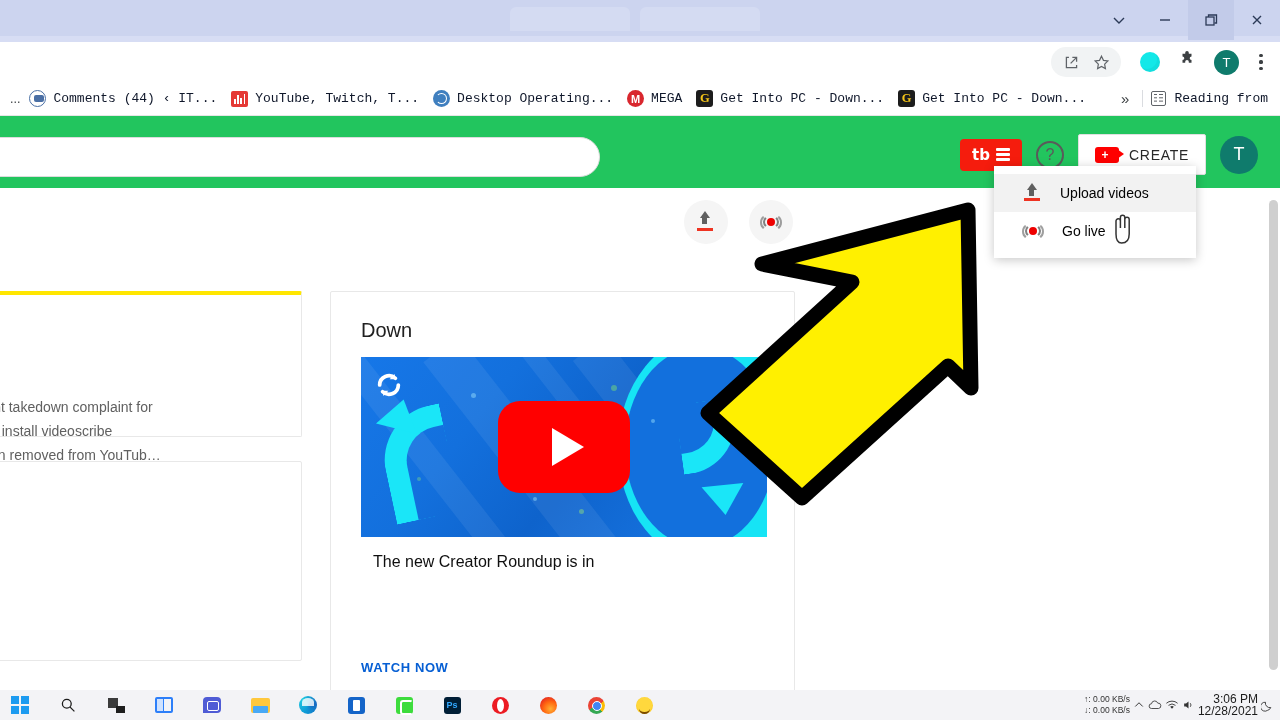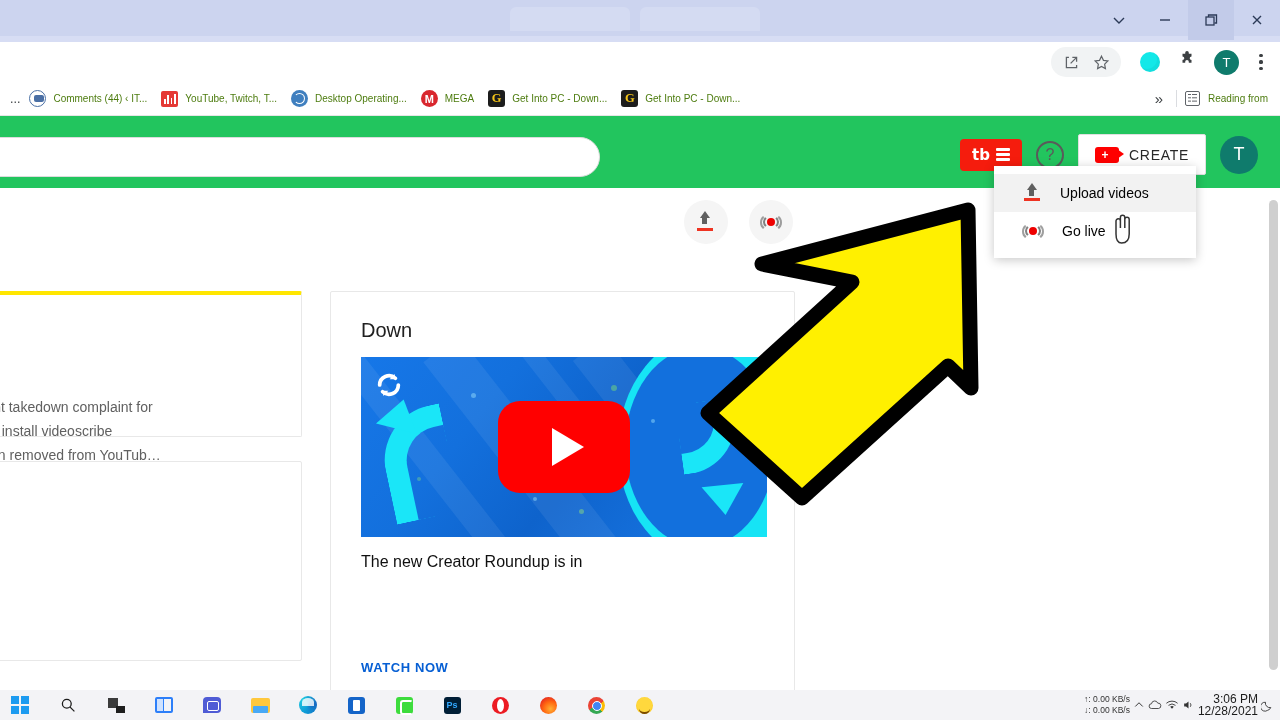--- a/index.html
+++ b/index.html
@@ -47,21 +47,21 @@
            justify-content:center; gap:3px; margin-right:6px; }
   .kebab i { width:3.2px; height:3.2px; border-radius:50%; background:#3c4043; display:block; }
 
   
   .bookmarks {
     position:absolute; left:0; top:82px; width:1280px; height:34px;
     background:#ffffff; display:flex; align-items:center; padding:0 4px;
     border-bottom:1px solid #e6e6e6;
   }
   .bm { display:flex; align-items:center; gap:7px; padding:3px 7px; border-radius:4px; white-space:nowrap; }
-  .bm-label { font-size:10px; color:#4d7c0f; }
+  .bm-label { font-size:13px; color:#0f172a;font-family:Liberation Mono, monospace; }
   .bm-ico { width:17px; height:17px; flex:none; display:flex; align-items:center; justify-content:center; }
   .bm-ellipsis { font-size:12.5px; color:#3c4043; padding:3px 2px 3px 6px; }
   .bm-spacer { flex:1; }
   .chev2 { font-size:15px; color:#3c4043; padding:0 6px; }
   .bm-sep { width:1px; height:17px; background:#dadce0; margin:0 7px; }
   .reading { display:flex; align-items:center; gap:7px; padding-right:8px; }
   .ico-sq { width:15px; height:15px; border:1.6px solid #5f6368; border-radius:2px; position:relative; }
   .ico-sq:before{ content:""; position:absolute; left:2px; top:2px; width:3px; height:1.4px; background:#5f6368;
                   box-shadow:0 3.3px 0 #5f6368, 0 6.6px 0 #5f6368; }
   .ico-sq:after{ content:""; position:absolute; left:6.5px; top:2px; width:4.5px; height:1.4px; background:#5f6368;
@@ -139,21 +139,21 @@
   .card { position:absolute; background:#fff; border:1px solid #e8e8e8; border-radius:2px; }
   .card-notif { left:-120px; top:175px; width:422px; height:146px; border-top:4px solid #ffe600; }
   .notif-body { position:absolute; left:18px; top:100px; width:400px; font-size:14px; color:#606060; line-height:24px; }
 
   .card-bottom { left:-120px; top:345px; width:422px; height:200px; }
 
   .card-news { left:330px; top:175px; width:465px; height:420px; }
   .news-title { position:absolute; left:30px; top:27px; font-size:20px; color:#202020; }
   .news-thumb { position:absolute; left:30px; top:65px; width:406px; height:180px; overflow:hidden;
                 background:#0a6fe0; }
-  .news-headline { position:absolute; left:30px; top:258px; width:400px; font-size:16px; color:#0f0f0f; line-height:24px; }
+  .news-headline { position:absolute; left:42px; top:258px; width:400px; font-size:16px; color:#0f0f0f; line-height:24px; }
   .watch-now { position:absolute; left:30px; top:368px; font-size:13px; font-weight:bold; color:#065fd4; letter-spacing:.6px; }
 
   
   .th-bg { position:absolute; inset:0; background:
       linear-gradient(128deg, #1677e8 0%, #1370dd 30%, #0e63cc 55%, #1a7ae8 100%); }
   .th-streak { position:absolute; background:rgba(255,255,255,0.07); transform:rotate(-38deg); }
   .th-cyanarc { position:absolute; right:-36px; top:-24px; width:185px; height:230px; border-radius:50%;
                 background:#16e4f5; }
   .th-cyanarc2 { position:absolute; right:-8px; top:-10px; width:150px; height:200px; border-radius:50%;
                  background:#1270dd; }

